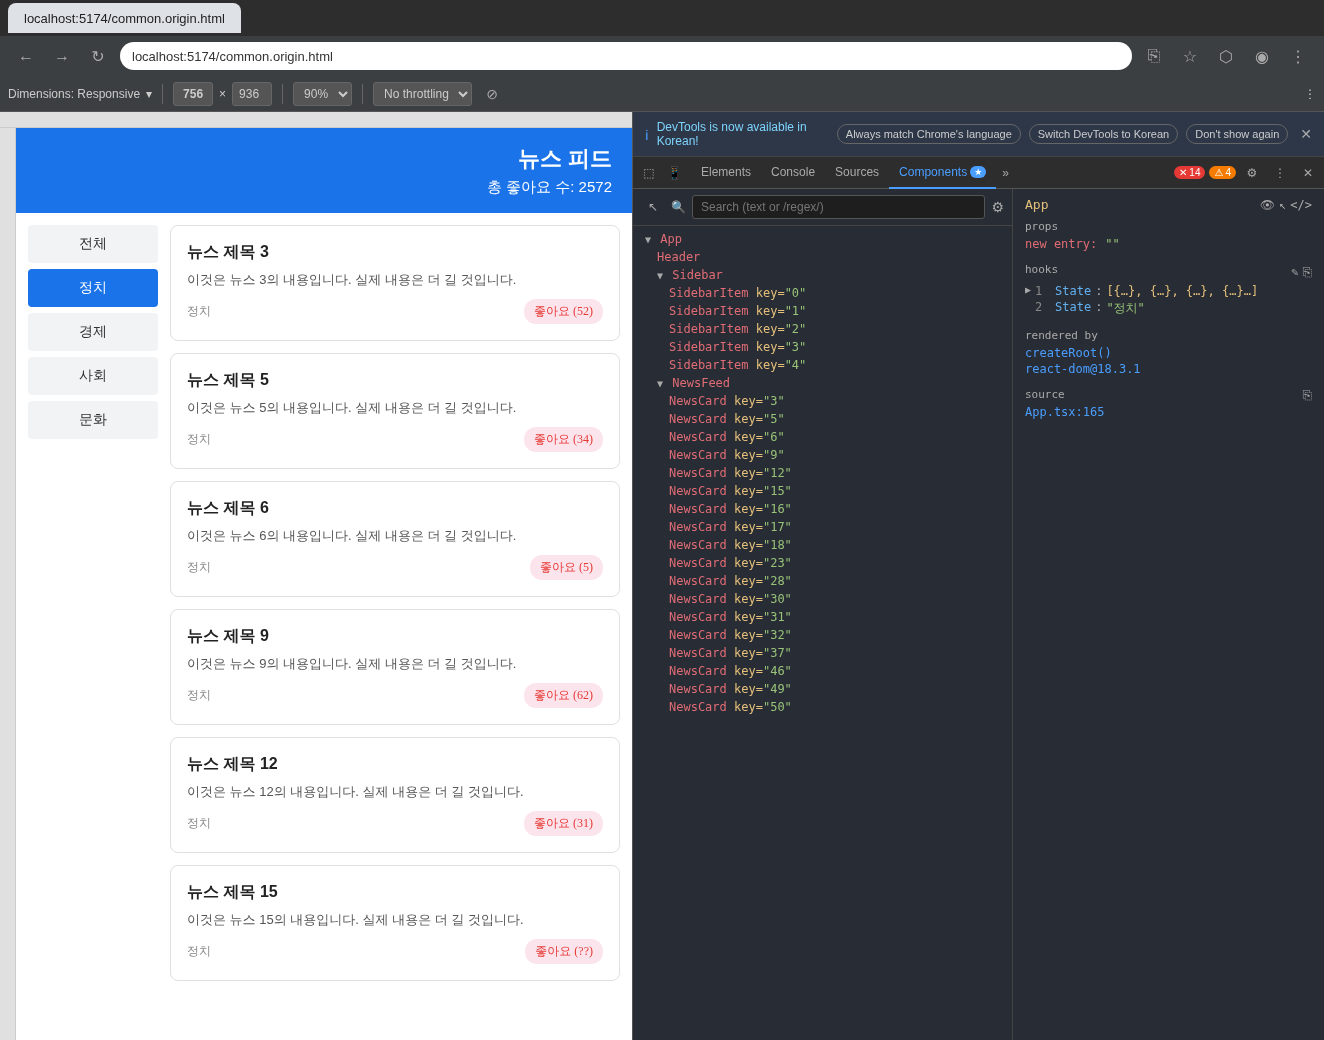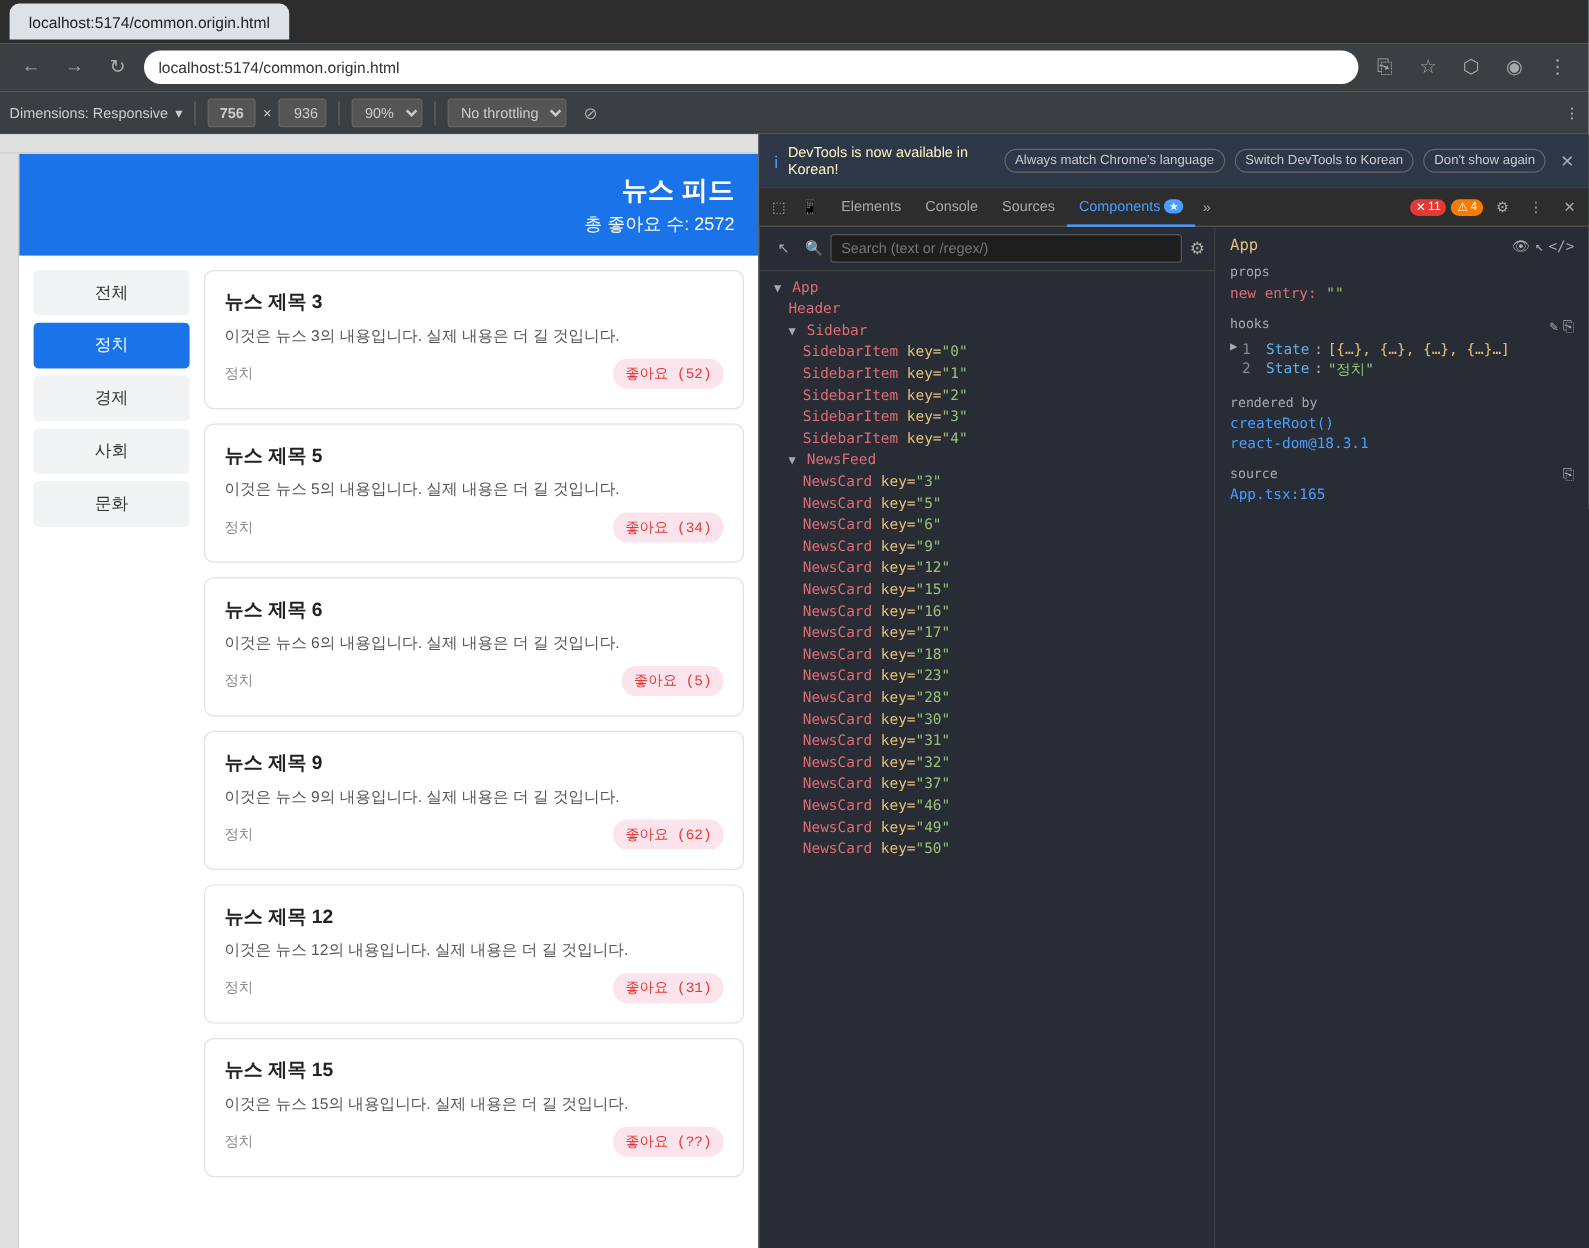--- a/index.html
+++ b/index.html
@@ -36,27 +36,27 @@
     .news-layout { display: flex; padding: 12px; gap: 12px; }
     .news-sidebar { width: 130px; flex-shrink: 0; display: flex; flex-direction: column; gap: 6px; }
     .sidebar-btn { background: #f1f3f4; border: none; padding: 10px 8px; border-radius: 4px; font-size: 14px; cursor: pointer; text-align: center; color: #333; font-family: inherit; }
     .sidebar-btn.active { background: #1a73e8; color: white; }
     .news-list { flex: 1; display: flex; flex-direction: column; gap: 12px; }
     .news-card { background: white; border: 1px solid #e0e0e0; border-radius: 8px; padding: 16px; }
     .news-card h3 { font-size: 16px; font-weight: bold; color: #222; margin-bottom: 8px; }
     .news-card p { font-size: 13px; color: #555; margin-bottom: 10px; }
     .news-card-footer { display: flex; justify-content: space-between; align-items: center; }
     .news-card-cat { font-size: 12px; color: #888; }
-    .like-btn { background: #fce4ec; color: #e53935; border: none; padding: 4px 10px; border-radius: 12px; font-size: 12px; cursor: pointer; font-family: Liberation Mono, monospace; }
+    .like-btn { background: #fce4ec; color: #e53935; border: none; padding: 4px 10px; border-radius: 12px; font-size: 12px; cursor: pointer; font-family: Liberation Serif, serif; }
 
     
     .devtools-panel { width: 692px; background: #282c34; display: flex; flex-direction: column; border-left: 1px solid #555; }
     .devtools-notification { background: #2d3748; padding: 8px 12px; display: flex; align-items: center; gap: 8px; font-size: 12px; color: #ccc; border-bottom: 1px solid #444; flex-shrink: 0; }
     .notif-icon { color: #4a9eff; font-size: 14px; }
-    .notif-text { flex: 1; color: #fef9c3; font-size: 12px; }
+    .notif-text { flex: 1; color: #7dd3fc; font-size: 12px; }
     .notif-btn { background: none; border: 1px solid #666; color: #ccc; padding: 3px 8px; border-radius: 10px; font-size: 11px; cursor: pointer; }
     .notif-close { background: none; border: none; color: #aaa; cursor: pointer; font-size: 14px; margin-left: 4px; }
     .devtools-tabs { display: flex; align-items: center; background: #2d2d2d; border-bottom: 1px solid #555; padding: 0 4px; height: 32px; flex-shrink: 0; }
     .devtools-tab-icons { display: flex; gap: 2px; margin-right: 4px; }
     .dt-icon { color: #aaa; font-size: 12px; width: 24px; height: 24px; display: flex; align-items: center; justify-content: center; cursor: pointer; }
     .dt-tab { color: #aaa; padding: 4px 10px; font-size: 12px; cursor: pointer; height: 32px; display: flex; align-items: center; border-bottom: 2px solid transparent; }
     .dt-tab.active { color: #4a9eff; border-bottom: 2px solid #4a9eff; }
     .dt-tab-badge { background: #4a9eff; color: white; border-radius: 8px; font-size: 9px; padding: 1px 4px; margin-left: 3px; }
     .dt-more { color: #aaa; font-size: 12px; cursor: pointer; padding: 0 6px; }
     .dt-tab-right { margin-left: auto; display: flex; gap: 4px; align-items: center; }
@@ -134,21 +134,21 @@
     </div>
   </div>
 </div>
 
 <div class="devtools-top-bar">
   <span>Dimensions: Responsive</span>
   <span>▾</span>
   <div class="devtools-sep"></div>
   <input type="text" style="width: 40px; text-align: center; font-weight: bold;" value="756">
   <span>×</span>
-  <input type="text" style="width: 40px; text-align: right;" value="936">
+  <input type="text" style="width: 40px; text-align: left;" value="936">
   <div class="devtools-sep"></div>
   <select>
     <option>90%</option>
   </select>
   <div class="devtools-sep"></div>
   <select>
     <option>No throttling</option>
   </select>
   <div class="nav-icon" style="color:#aaa;font-size:14px;">⊘</div>
   <div style="margin-left:auto;">⋮</div>
@@ -265,21 +265,21 @@
         <span>Sources</span>
       </div>
       <div class="dt-tab active">
         <span>Components</span>
         <span class="dt-tab-badge">★</span>
       </div>
       <div class="dt-more">»</div>
       <div class="dt-tab-right">
         <div class="error-badge">
           <span>✕</span>
-          <span>11</span>
+          <span>14</span>
         </div>
         <div class="warn-badge">
           <span>⚠</span>
           <span>4</span>
         </div>
         <div class="dt-icon">⚙</div>
         <div class="dt-icon">⋮</div>
         <div class="dt-icon">✕</div>
       </div>
     </div>

